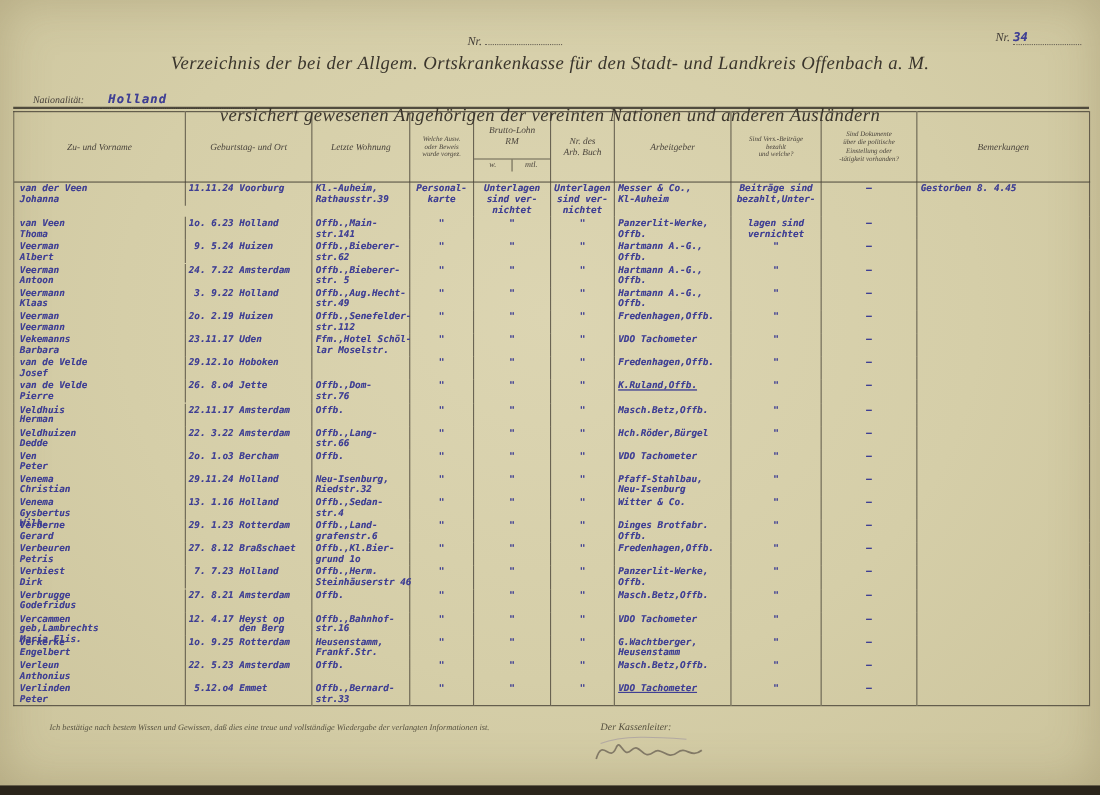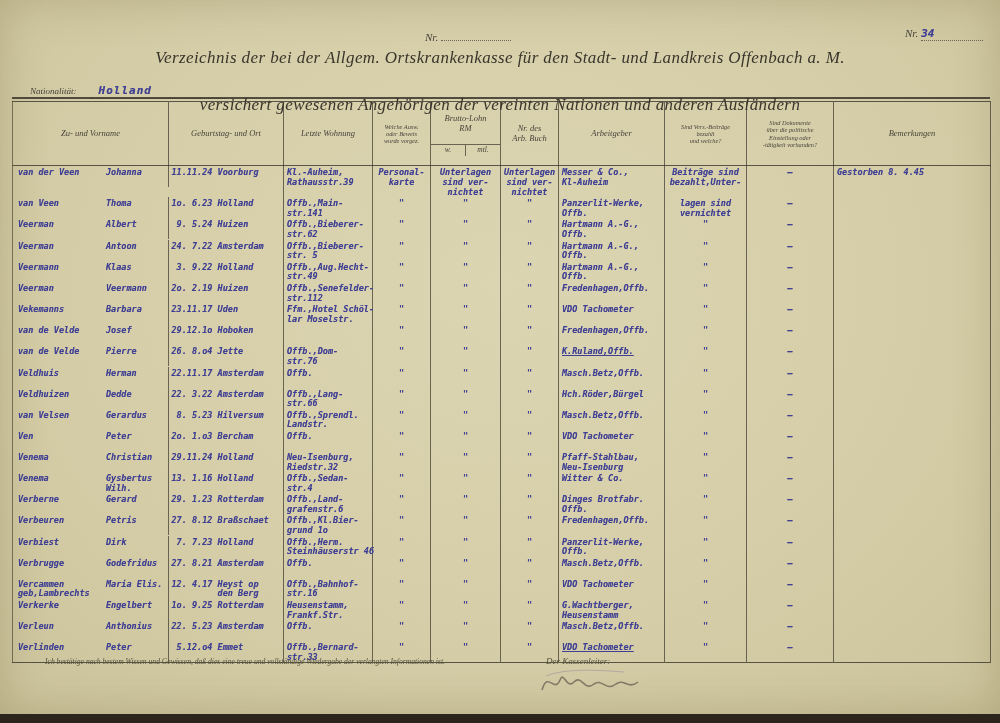--- a/index.html
+++ b/index.html
@@ -35,21 +35,21 @@
     border-bottom:1px solid rgba(58,53,44,.8);white-space:pre-line;line-height:1.15;color:#4a443c;padding:1px;}
   thead th.small{font-size:6.3px;}
   thead th.lohn{padding:0;}
   .th-main{padding:2px 1px 1px 1px;white-space:pre-line;}
   .th-sub{display:flex;border-top:1px solid rgba(58,53,44,.7);font-size:7.5px;}
   .th-sub span{flex:1;padding:1px 0;}
   .th-sub span:first-child{border-right:1px solid rgba(58,53,44,.7);}
   tbody td{height:19px;font-family:"DejaVu Sans Mono", monospace;font-weight:bold;font-size:8.5px;
     line-height:9.6px;color:#3f3f94;text-shadow:0 0 .5px rgba(63,63,148,.5);
     white-space:pre;padding:2px 0 0 3px;}
-  tbody td.c-name{display:flex;padding-left:5px;}
+  tbody td.c-name{display:flex;padding-left:5px;flex-direction:column;}
   .surname{display:inline-block;width:88px;flex-shrink:0;white-space:pre;}
   .firstname{white-space:pre;}
   tbody td:nth-child(4),tbody td:nth-child(5),tbody td:nth-child(6),
   tbody td:nth-child(8),tbody td:nth-child(9){text-align:center;padding-left:0;}
   td.u{text-decoration:underline;}
   
   .cert{position:absolute;top:657px;left:45px;font-size:7.6px;color:#55503f;width:470px;}
   .kassenleiter{position:absolute;top:656px;left:546px;font-size:9px;color:#55503f;}
   .signature{position:absolute;top:660px;left:536px;}
 </style>
@@ -298,36 +298,20 @@
     <td>"</td>
     <td>"</td>
     <td>"</td>
     <td>Hch.Röder,Bürgel</td>
     <td>"</td>
     <td>–</td>
     <td></td>
   </tr>
           <tr>
     <td class="c-name">
-      <span class="surname">van Velsen</span>
-      <span class="firstname">Gerardus</span>
-    </td>
-    <td> 8. 5.23 Hilversum</td>
-    <td>Offb.,Sprendl.
-Landstr.</td>
-    <td>"</td>
-    <td>"</td>
-    <td>"</td>
-    <td>Masch.Betz,Offb.</td>
-    <td>"</td>
-    <td>–</td>
-    <td></td>
-  </tr>
-          <tr>
-    <td class="c-name">
       <span class="surname">Ven</span>
       <span class="firstname">Peter</span>
     </td>
     <td>2o. 1.o3 Bercham</td>
     <td>Offb.</td>
     <td>"</td>
     <td>"</td>
     <td>"</td>
     <td>VDO Tachometer</td>
     <td>"</td>

